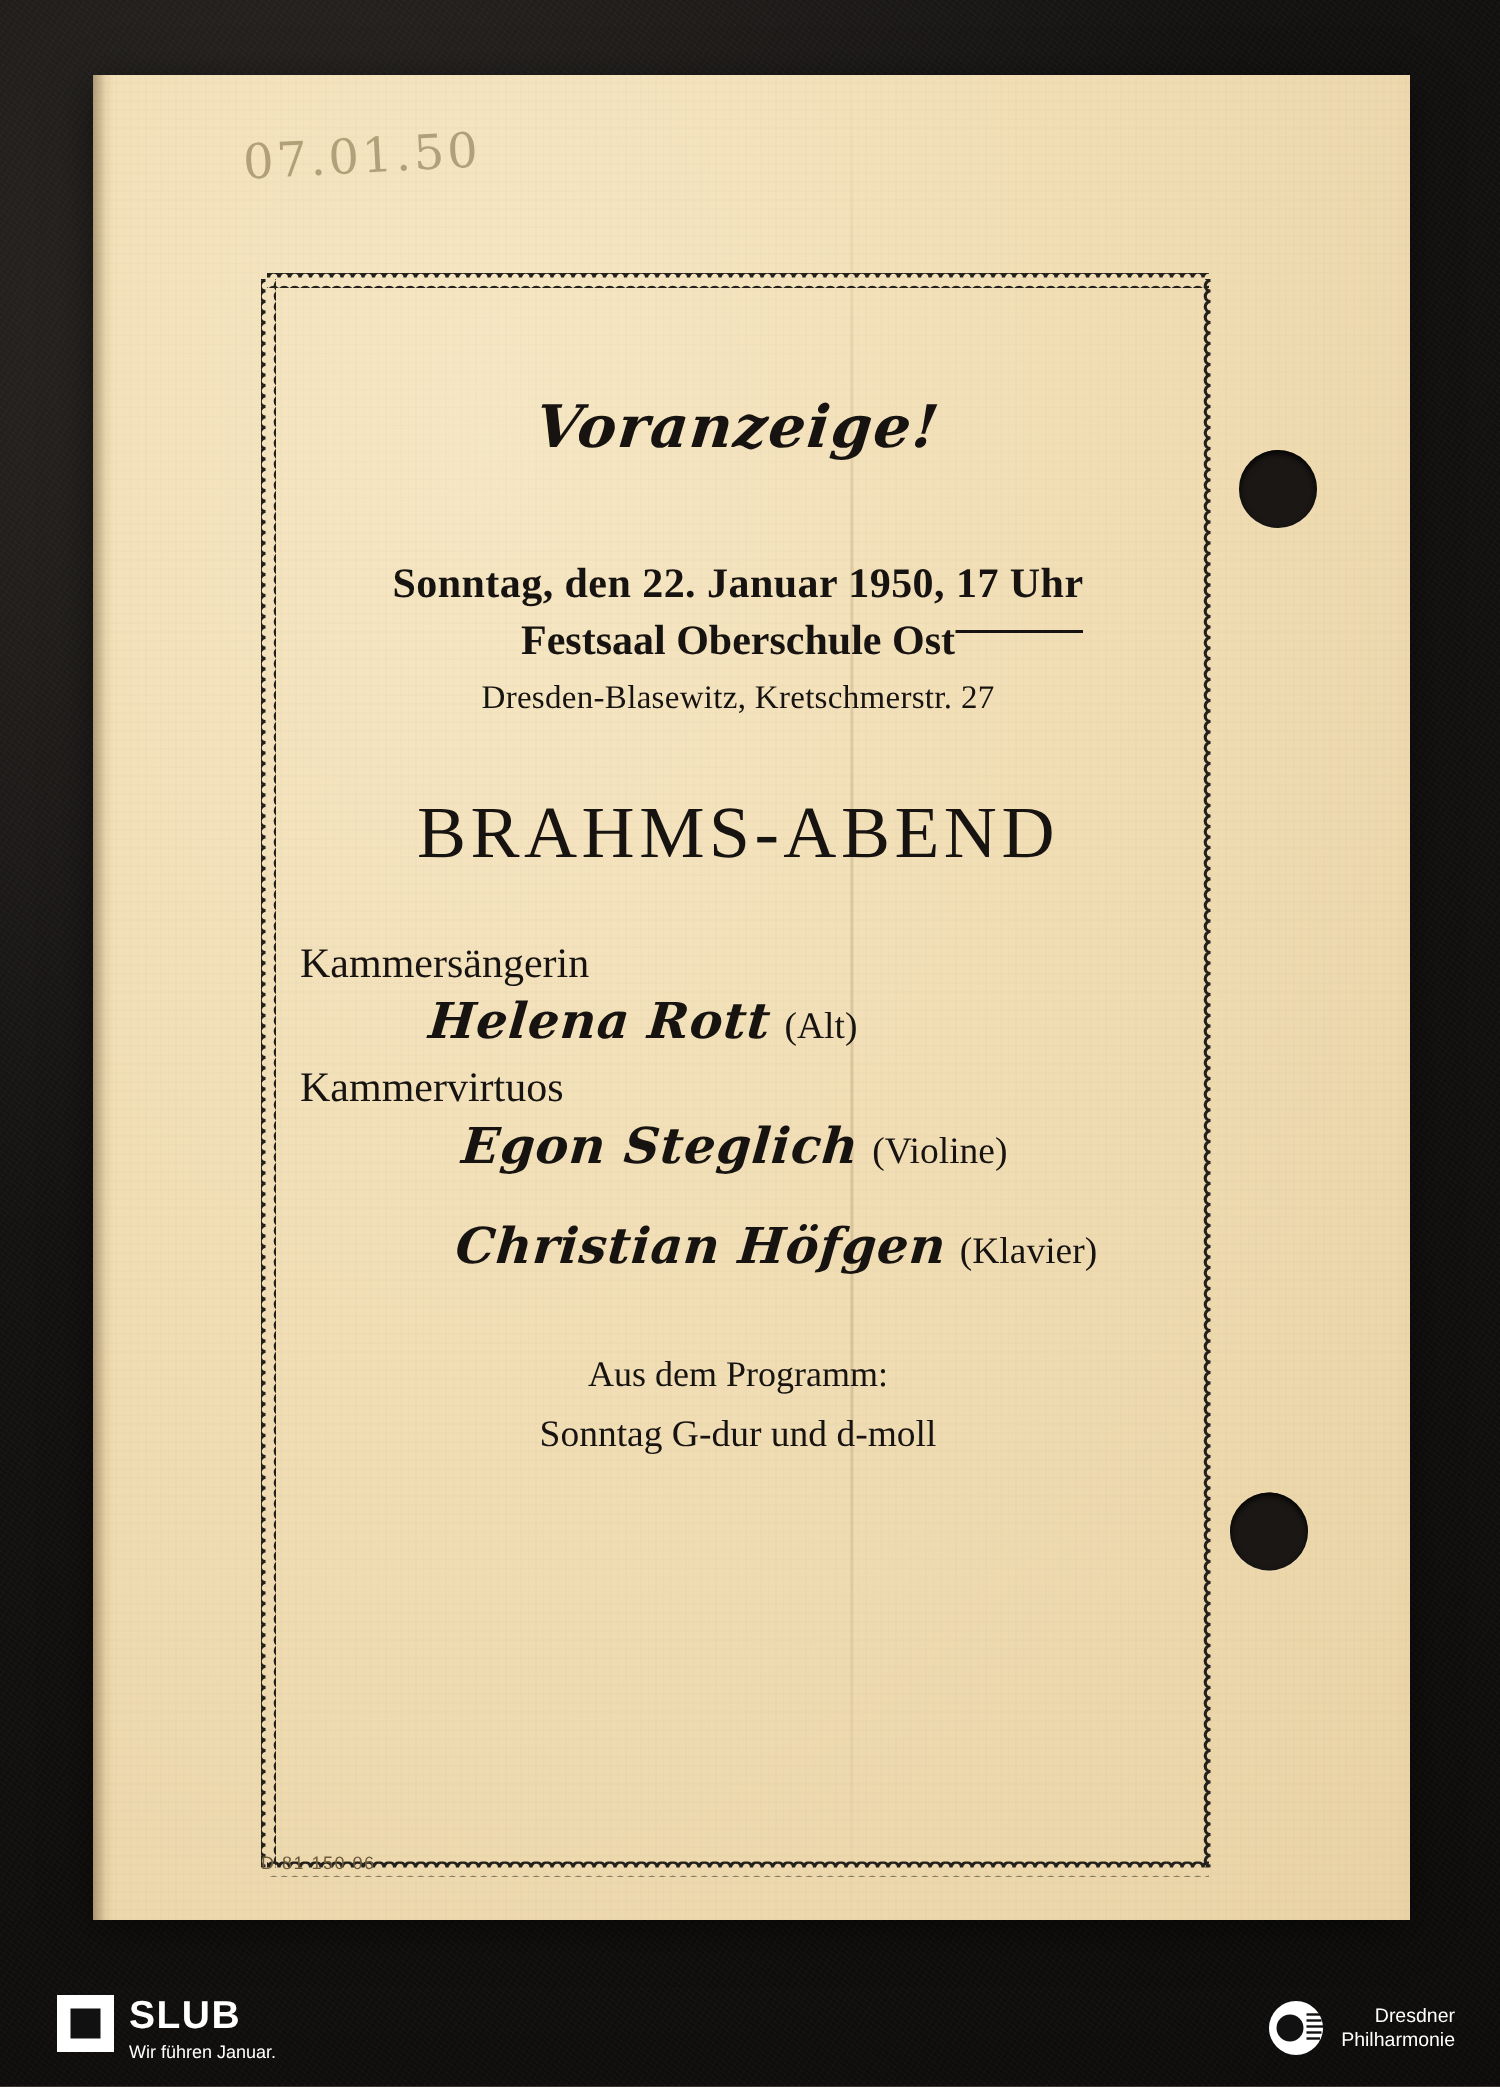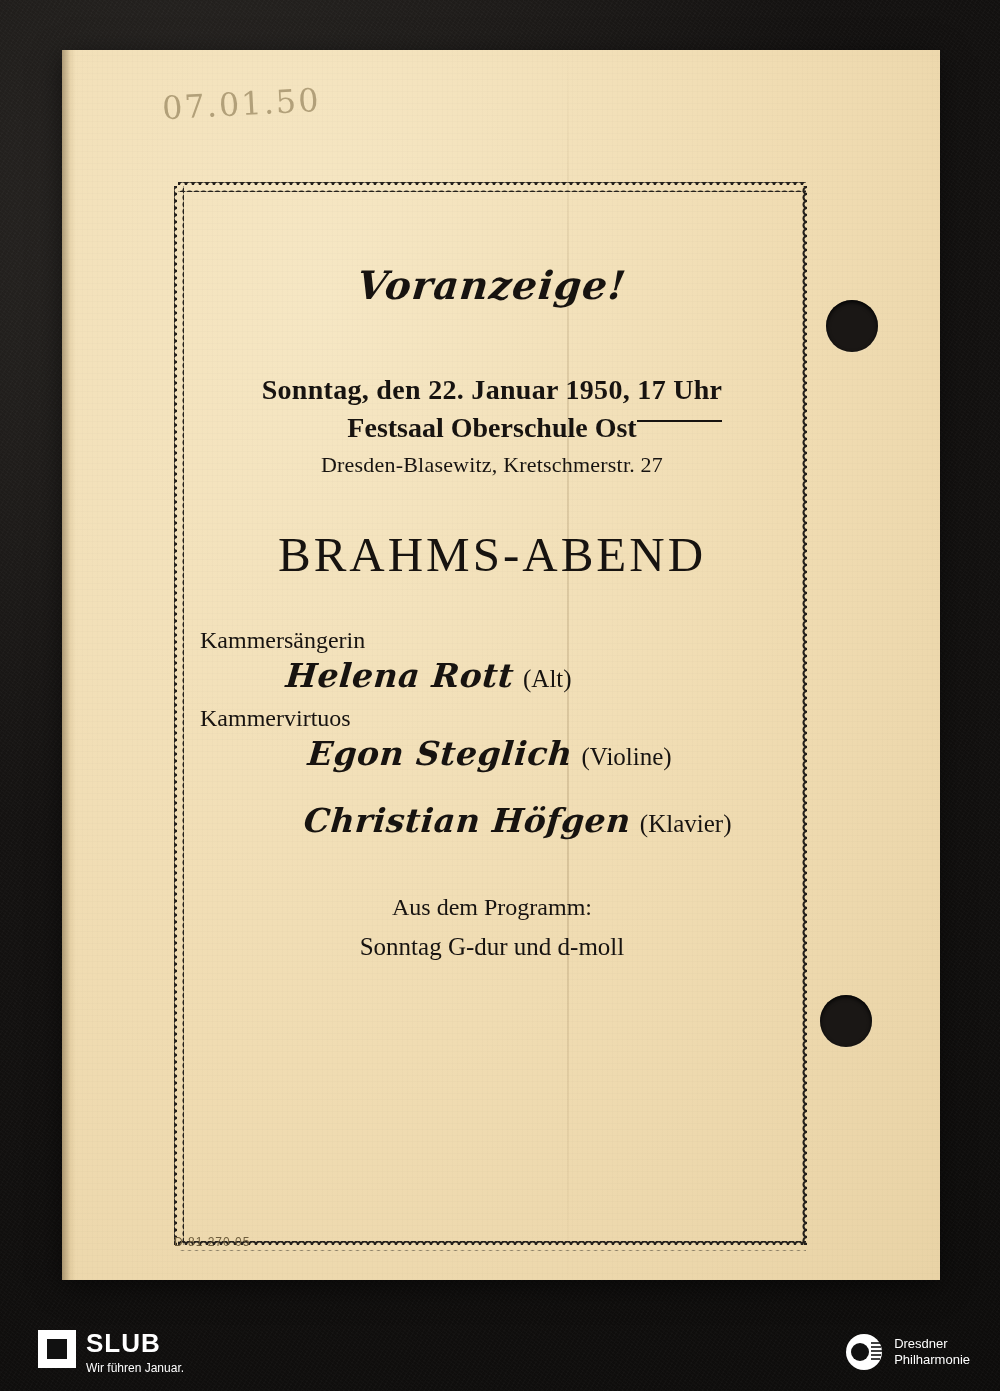--- a/index.html
+++ b/index.html
@@ -159,21 +159,21 @@
     font-weight: normal;
   }
 
   .performers {
     margin-top: 44px;
     text-align: left;
     padding-left: 8px;
   }
   .role {
     font-family: "Liberation Serif", serif;
-    font-size: 24px;
+    font-size: 28px;
     margin-top: 10px;
   }
   .performer-row {
     margin-top: 2px;
     padding-left: 86px;
     white-space: nowrap;
   }
   .performer-name {
     font-family: "DejaVu Serif", serif;
     font-style: italic;
@@ -268,20 +268,21 @@
   .dp-mark {
     width: 40px;
     height: 40px;
     margin-right: 10px;
   }
   .dp-text {
     color: #ffffff;
     font-family: "Liberation Sans", sans-serif;
     font-size: 13px;
     line-height: 1.25;
+    text-align: right;
   }
 </style>
 </head>
 <body>
 
 <div class="backdrop"></div>
 
 <div class="page-sheet">
   <div class="binding-edge"></div>
   <div class="fold-line"></div>
@@ -335,21 +336,21 @@
         <span class="performer-name">Christian Höfgen</span><span class="performer-instrument">(Klavier)</span>
       </div>
     </div>
 
     <div class="programme">
       <div class="programme-label">Aus dem Programm:</div>
       <div class="programme-line">Sonntag G-dur und d-moll</div>
     </div>
   </div>
 
-  <div class="print-code">D 81 270 05</div>
+  <div class="print-code">D 81 150 06</div>
 </div>
 
 <div class="footer">
   <div class="slub-logo">
     <div class="slub-mark"></div>
     <div class="slub-text">
       <div class="slub-name">SLUB</div>
       <div class="slub-tag">Wir führen Januar.</div>
     </div>
   </div>

